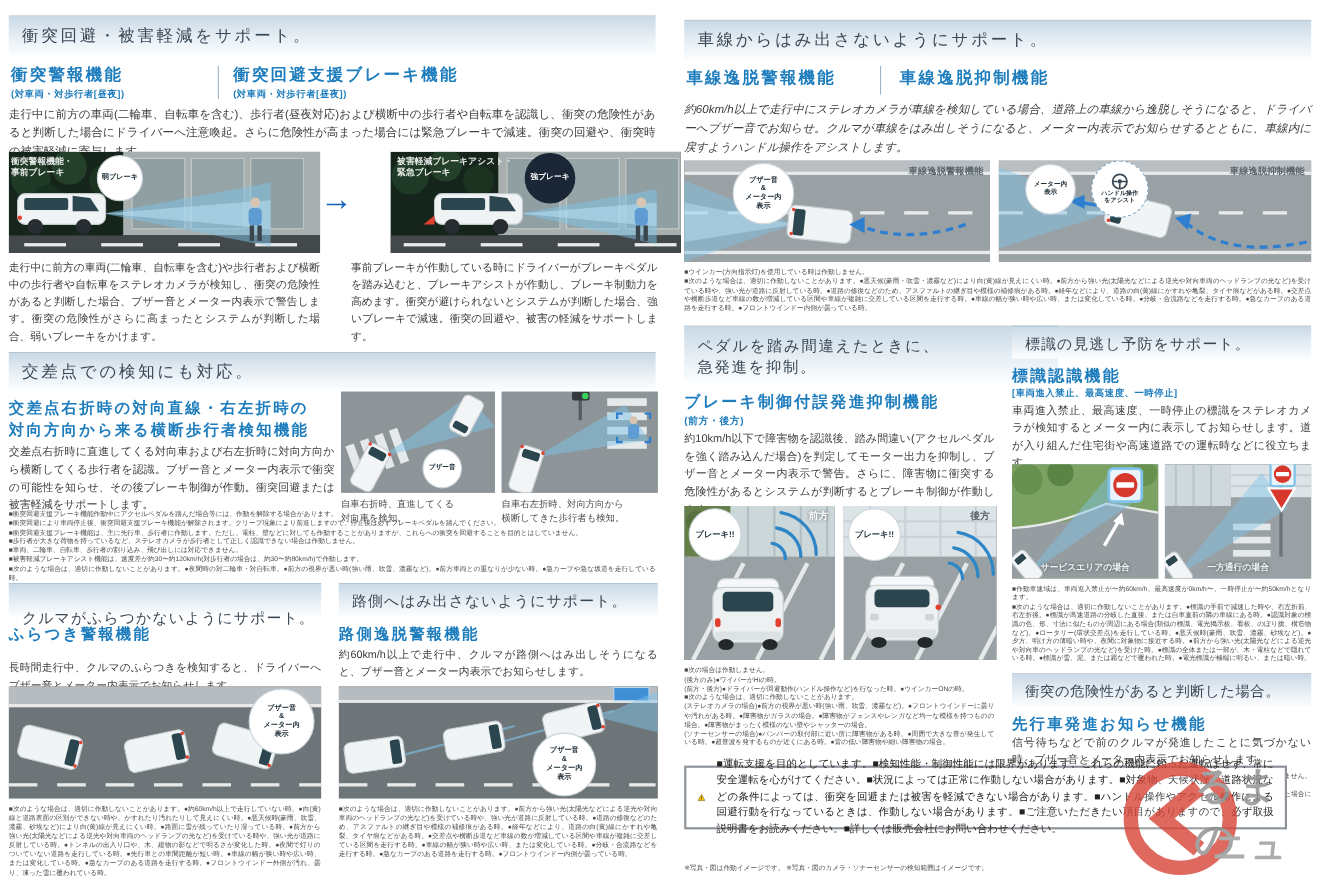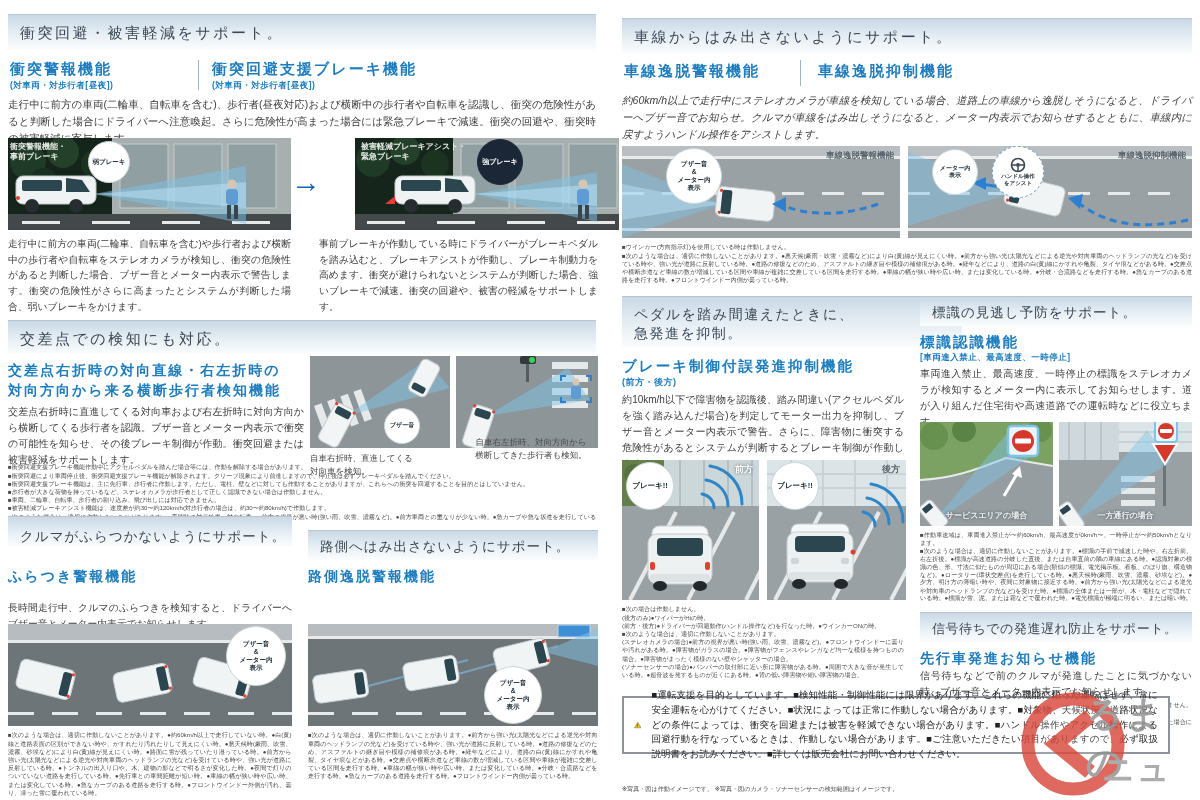--- a/index.html
+++ b/index.html
@@ -175,32 +175,32 @@
         <rect x="-11" y="-22" width="22" height="42" rx="5" fill="#f2f4f5" stroke="#c6ccd0"></rect>
         <rect x="-8" y="-19" width="16" height="8" rx="2" fill="#2c4650"></rect>
         <circle cx="-10" cy="-20" r="1.6" fill="#e0402f"></circle>
           <circle cx="10" cy="-20" r="1.6" fill="#e0402f"></circle>
       </g>
     </svg>
   </div>
 
   <div class="cap" style="left:310px;top:452px;width:150px;">自車右折時、直進してくる
 対向車を検知。</div>
-  <div class="cap" style="left:456px;top:436px;width:150px;text-align:center;">自車右左折時、対向方向から
+  <div class="cap" style="left:456px;top:452px;width:150px;">自車右左折時、対向方向から
 横断してきた歩行者も検知。</div>
 
   <div class="notes" style="left:8px;top:464px;width:774px;">■衝突回避支援ブレーキ機能作動中にアクセルペダルを踏んだ場合等には、作動を解除する場合があります。
 ■衝突回避により車両停止後、衝突回避支援ブレーキ機能が解除されます。クリープ現象により前進しますので、停止後は必ずブレーキペダルを踏んでください。
 ■衝突回避支援ブレーキ機能は、主に先行車、歩行者に作動します。ただし、電柱、壁などに対しても作動することがありますが、これらへの衝突を回避することを目的とはしていません。
 ■歩行者が大きな荷物を持っているなど、ステレオカメラが歩行者として正しく認識できない場合は作動しません。
 ■車両、二輪車、自転車、歩行者の割り込み、飛び出しには対応できません。
 ■被害軽減ブレーキアシスト機能は、速度差が約30〜約120km/h(対歩行者の場合は、約30〜約80km/h)で作動します。
 ■次のような場合は、適切に作動しないことがあります。●夜間時の対二輪車・対自転車。●前方の視界が悪い時(強い雨、吹雪、濃霧など)。●前方車両との重なりが少ない時。●急カーブや急な坂道を走行している時。</div>
 
-  <div class="bar" style="left:8px;top:516px;width:284px;height:30px;font-size:13.5px;letter-spacing:1px;padding-top:11px;">クルマがふらつかないようにサポート。</div>
+  <div class="bar" style="left:8px;top:530px;width:284px;height:30px;font-size:13.5px;letter-spacing:1px;padding-top:22px;">クルマがふらつかないようにサポート。</div>
   <div class="bt" style="left:8px;top:566px;font-size:14px;">ふらつき警報機能</div>
   <div class="body" style="left:8px;top:588px;width:284px;font-size:9.8px;margin-top:12px;">長時間走行中、クルマのふらつきを検知すると、ドライバーへブザー音とメーター内表示でお知らせします。</div>
   <div class="panel" style="left:8px;top:624px;width:284px;height:102px;">
     <svg width="284" height="102" viewBox="0 0 284 102">
       <rect width="284" height="102" fill="#6e7578"></rect>
       <rect width="284" height="16" fill="#b6bcbf"></rect>
       <rect y="16" width="284" height="3" fill="#e8eaea"></rect>
       <rect x="0" y="88" width="26" height="3" fill="#e8eaea"></rect>
         <rect x="44" y="88" width="26" height="3" fill="#e8eaea"></rect>
         <rect x="88" y="88" width="26" height="3" fill="#e8eaea"></rect>
@@ -229,20 +229,21 @@
     </svg>
     <div class="bubble" style="right:6px;top:2px;width:60px;height:60px;font-size:6.5px;">ブザー音
 &amp;
 メーター内
 表示</div>
   </div>
   <div class="notes" style="left:8px;top:732px;width:373px;">■次のような場合は、適切に作動しないことがあります。●約60km/h以上で走行していない時。●白(黄)線と道路表面の区別ができない時や、かすれたり汚れたりして見えにくい時。●悪天候時(豪雨、吹雪、濃霧、砂埃など)により白(黄)線が見えにくい時。●路面に雪が残っていたり湿っている時。●前方から強い光(太陽光などによる逆光や対向車両のヘッドランプの光など)を受けている時や、強い光が道路に反射している時。●トンネルの出入り口や、木、建物の影などで明るさが変化した時。●夜間で灯りのついていない道路を走行している時。●先行車との車間距離が短い時。●車線の幅が狭い時や広い時、または変化している時。●急なカーブのある道路を走行する時。●フロントウインドー外側が汚れ、曇り、凍った雪に覆われている時。</div>
 
   <div class="bar" style="left:308px;top:530px;width:290px;height:30px;font-size:13.5px;letter-spacing:1px;padding-top:7px;">路側へはみ出さないようにサポート。</div>
   <div class="bt" style="left:308px;top:566px;font-size:14px;">路側逸脱警報機能</div>
+  <div class="body" style="left:308px;top:588px;width:290px;font-size:9.8px;">約60km/h以上で走行中、クルマが路側へはみ出しそうになると、ブザー音とメーター内表示でお知らせします。</div>
   <div class="panel" style="left:308px;top:624px;width:290px;height:102px;">
     <svg width="290" height="102" viewBox="0 0 290 102">
       <rect width="290" height="102" fill="#6e7578"></rect>
       <rect width="290" height="12" fill="#b6bcbf"></rect>
       <rect y="12" width="290" height="3" fill="#e8eaea"></rect>
       <rect x="0" y="88" width="26" height="3" fill="#e8eaea"></rect>
         <rect x="44" y="88" width="26" height="3" fill="#e8eaea"></rect>
         <rect x="88" y="88" width="26" height="3" fill="#e8eaea"></rect>
         <rect x="132" y="88" width="26" height="3" fill="#e8eaea"></rect>
         <rect x="176" y="88" width="26" height="3" fill="#e8eaea"></rect>
@@ -486,21 +487,21 @@
         <rect x="-8" y="-16" width="16" height="30" rx="4" fill="#f2f4f5" stroke="#c6ccd0"></rect>
         <rect x="-5" y="-13" width="10" height="6" rx="1" fill="#2c4650"></rect>
       </g>
     </svg>
     <div class="imgcap">サービスエリアの場合</div>
   </div>
 
   <div class="notes" style="left:920px;top:532px;width:358px;line-height:1.3;">■作動車速域は、車両進入禁止が〜約60km/h、最高速度が0km/h〜、一時停止が〜約50km/hとなります。
 ■次のような場合は、適切に作動しないことがあります。●標識の手前で減速した時や、右左折前、右左折後。●標識が高速道路の分岐した直後、または自車直前の隣の車線にある時。●認識対象の標識の色、形、寸法に似たものが周辺にある場合(類似の標識、電光掲示板、看板、のぼり旗、構造物など)。●ロータリー(環状交差点)を走行している時。●悪天候時(豪雨、吹雪、濃霧、砂埃など)。●夕方、明け方の薄暗い時や、夜間に対象物に接近する時。●前方から強い光(太陽光などによる逆光や対向車のヘッドランプの光など)を受けた時。●標識の全体または一部が、木・電柱などで隠れている時。●標識が雪、泥、または霜などで覆われた時。●電光標識が極端に明るい、または暗い時。</div>
 
-  <div class="bar" style="left:920px;top:612px;width:272px;height:30px;font-size:13px;letter-spacing:0.5px;padding-top:7px;">信号待ちでの発進遅れ防止をサポート。</div>
+  <div class="bar" style="left:920px;top:612px;width:272px;height:30px;font-size:13px;letter-spacing:0.5px;padding-top:7px;">衝突の危険性があると判断した場合。</div>
   <div class="bt" style="left:920px;top:648px;font-size:14px;">先行車発進お知らせ機能</div>
   <div class="body" style="left:920px;top:668px;width:272px;font-size:10px;">信号待ちなどで前のクルマが発進したことに気づかない時、ブザー音とメーター内表示でお知らせします。</div>
   <div class="notes" style="left:920px;top:702px;width:358px;">■ブレーキペダルを踏んでいる時に作動します(シフトポジションが[P]・[R]の時は作動しません。[N]の時はブレーキペダルを踏んでいなくても作動します)。
 ■前方約10m以内の先行車が約3m以上進んでも自車が止まったままだとシステムが判断した場合に作動します。</div>
 
   <div class="warnbox" style="left:622px;top:696px;width:548px;height:58px;">
     <svg width="34" height="30" viewBox="0 0 34 30">
       <polygon points="17,2 32,28 2,28" fill="#f8c500" stroke="#222" stroke-width="1.5" stroke-linejoin="round"></polygon>
       <rect x="15.6" y="10" width="2.8" height="9" rx="1.2" fill="#222"></rect>
       <circle cx="17" cy="23.5" r="1.8" fill="#222"></circle>

